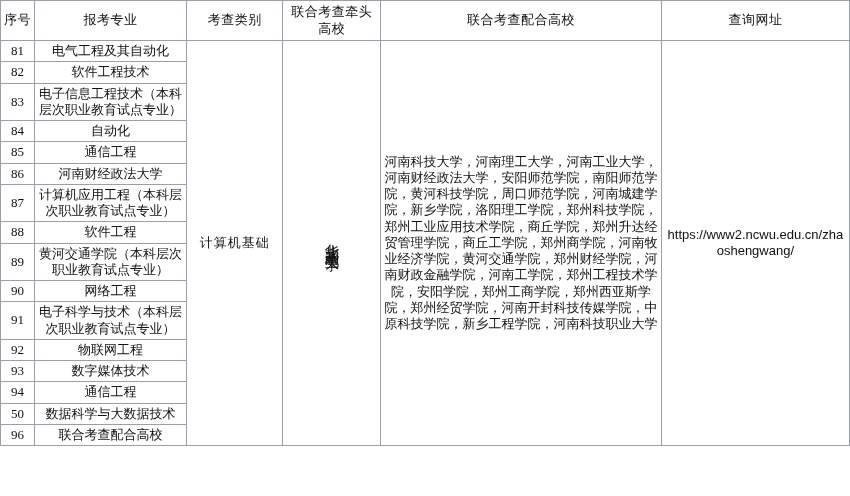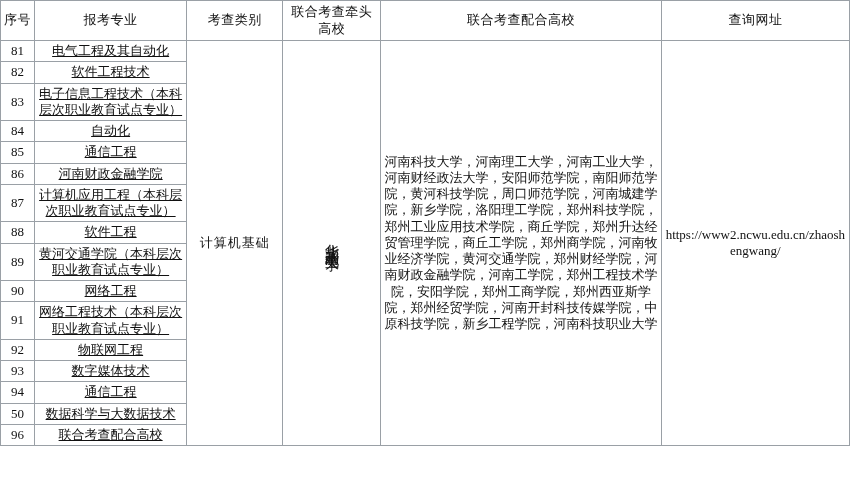--- a/index.html
+++ b/index.html
@@ -49,36 +49,35 @@
   .col-url  { width: 188px; }
 
   td.seq {
     font-size: 13px;
     margin-left: 16px;
   }
   td.major {
     font-size: 13px;
     padding: 3px 4px;
     line-height: 1.28;
-    text-decoration: underline;
   }
   td.type, td.lead {
     font-size: 14px;
     letter-spacing: 1px;
   }
   td.join {
     text-align: justify;
     text-align-last: left;
     font-size: 12.5px;
     line-height: 1.55;
     padding: 4px 6px;
     vertical-align: middle;
   }
   td.url {
-    font-family: Liberation Serif, serif;
+    font-family: Liberation Sans, sans-serif;
     font-size: 12.5px;
     line-height: 1.6;
     text-align: left;
     padding: 4px 8px;
     vertical-align: middle;
     word-break: break-all;
   }
   .lead-vert {
     writing-mode: vertical-rl;
     text-orientation: upright;
@@ -134,41 +133,41 @@
       <tr>
         <td class="seq">84</td>
         <td class="major">自动化</td>
       </tr>
       <tr>
         <td class="seq">85</td>
         <td class="major">通信工程</td>
       </tr>
       <tr>
         <td class="seq">86</td>
-        <td class="major">河南财政金融学院</td>
+        <td class="major">河南财经政法大学</td>
       </tr>
       <tr>
         <td class="seq">87</td>
         <td class="major">计算机应用工程（本科层次职业教育试点专业）</td>
       </tr>
       <tr>
         <td class="seq">88</td>
         <td class="major">软件工程</td>
       </tr>
       <tr>
         <td class="seq">89</td>
         <td class="major">黄河交通学院（本科层次职业教育试点专业）</td>
       </tr>
       <tr>
         <td class="seq">90</td>
         <td class="major">网络工程</td>
       </tr>
       <tr>
         <td class="seq">91</td>
-        <td class="major">网络工程技术（本科层次职业教育试点专业）</td>
+        <td class="major">电子科学与技术（本科层次职业教育试点专业）</td>
       </tr>
       <tr>
         <td class="seq">92</td>
         <td class="major">物联网工程</td>
       </tr>
       <tr>
         <td class="seq">93</td>
         <td class="major">数字媒体技术</td>
       </tr>
       <tr>

